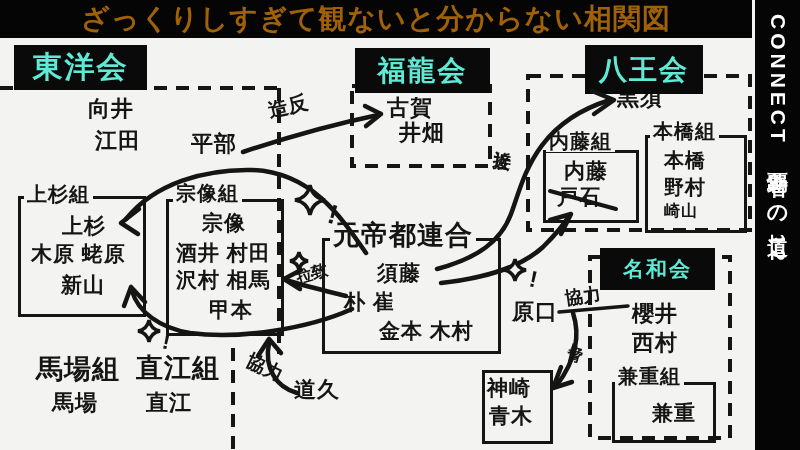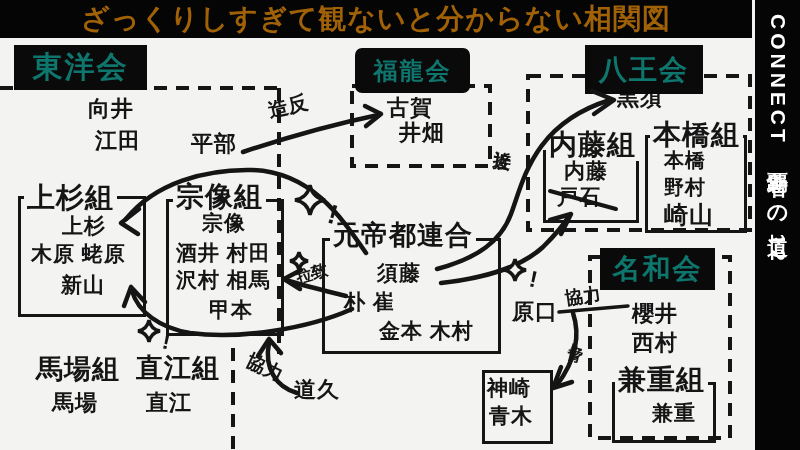--- a/index.html
+++ b/index.html
@@ -19,29 +19,29 @@
   .vbar{
     left:755px;top:0;width:45px;height:450px;background:#050505;
     display:flex;justify-content:center;padding-top:14px;box-sizing:border-box;
   }
   .vbar span{
     color:#fff;font-weight:700;font-size:21px;letter-spacing:4px;
     writing-mode:vertical-rl;text-orientation:mixed;
   }
   
   .fbox{
-    background:#0a0a0a;color:#0f766e;font-weight:900;
+    background:#0a0a0a;color:#5eead4;font-weight:900;
     display:flex;align-items:center;justify-content:center;
     letter-spacing:2px;z-index:4;
   }
   
   .mbox{border:3px solid #151515;background:transparent;z-index:1;}
   
   .gtitle{
-    font-weight:900;font-size:28px;letter-spacing:1px;
+    font-weight:900;font-size:20px;letter-spacing:1px;
     background:#f3f3f1;padding:0 3px;z-index:2;line-height:1.1;
   }
   .name{font-weight:700;font-size:21px;z-index:3;letter-spacing:1px;line-height:1.1;}
   .name-lg{font-weight:700;font-size:22px;z-index:3;letter-spacing:1px;line-height:1.1;}
   .big{font-weight:900;font-size:27px;z-index:3;letter-spacing:1px;line-height:1.1;}
   
   .hand{font-weight:700;z-index:6;letter-spacing:0;line-height:1;}
   .vert{writing-mode:vertical-rl;text-orientation:upright;}
   svg{position:absolute;left:0;top:0;z-index:5;pointer-events:none;}
   svg.under{z-index:0;}
@@ -61,23 +61,23 @@
 </svg>
 
 <div class="abs topbar">
   <span>ざっくりしすぎて観ないと分からない相関図</span>
 </div>
 <div class="abs vbar">
   <span>CONNECT 覇者への道 12</span>
 </div>
 
 <div class="abs fbox" style="left:14px;top:45px;width:133px;height:45px;font-size:30px;">東洋会</div>
-<div class="abs fbox" style="left:355px;top:48px;width:115px;height:45px;font-size:24px;border-radius:7px;">福龍会</div>
+<div class="abs fbox" style="left:355px;top:48px;width:135px;height:45px;font-size:28px;">福龍会</div>
 <div class="abs fbox" style="left:585px;top:45px;width:118px;height:49px;font-size:28px;">八王会</div>
-<div class="abs fbox" style="left:600px;top:248px;width:115px;height:42px;font-size:28px;">名和会</div>
+<div class="abs fbox" style="left:600px;top:248px;width:115px;height:42px;font-size:21px;">名和会</div>
 
 <div class="abs mbox" style="left:18px;top:196px;width:122px;height:115px;"></div>
 <div class="abs mbox" style="left:166px;top:199px;width:112px;height:131px;"></div>
 <div class="abs mbox" style="left:322px;top:238px;width:173px;height:110px;"></div>
 <div class="abs mbox" style="left:543px;top:150px;width:90px;height:67px;"></div>
 <div class="abs mbox" style="left:645px;top:135px;width:96px;height:92px;"></div>
 <div class="abs mbox" style="left:612px;top:382px;width:98px;height:55px;"></div>
 <div class="abs mbox" style="left:482px;top:370px;width:65px;height:68px;"></div>
 
 <div class="abs gtitle" style="left:24px;top:183px;">上杉組</div>
@@ -92,21 +92,21 @@
 <div class="abs name-lg" style="left:191px;top:132px;">平部</div>
 
 <div class="abs name-lg" style="left:387px;top:96px;">古賀</div>
 <div class="abs name-lg" style="left:387px;top:121px;margin-left:12px;">井畑</div>
 
 <div class="abs name-lg" style="left:617px;top:86px;">黒須</div>
 <div class="abs name" style="left:564px;top:159px;">内藤</div>
 <div class="abs name" style="left:557px;top:185px;">戸石</div>
 <div class="abs name" style="left:664px;top:149px;font-size:20px;">本橋</div>
 <div class="abs name" style="left:664px;top:176px;font-size:20px;">野村</div>
-<div class="abs name" style="left:664px;top:202px;font-size:24px;">崎山</div>
+<div class="abs name" style="left:664px;top:202px;font-size:16px;">崎山</div>
 
 <div class="abs name" style="left:62px;top:214px;">上杉</div>
 <div class="abs name" style="left:31px;top:242px;">木原 蛯原</div>
 <div class="abs name" style="left:61px;top:273px;">新山</div>
 
 <div class="abs name" style="left:202px;top:211px;">宗像</div>
 <div class="abs name" style="left:176px;top:241px;">酒井 村田</div>
 <div class="abs name" style="left:176px;top:268px;">沢村 相馬</div>
 <div class="abs name" style="left:209px;top:298px;">甲本</div>
 

